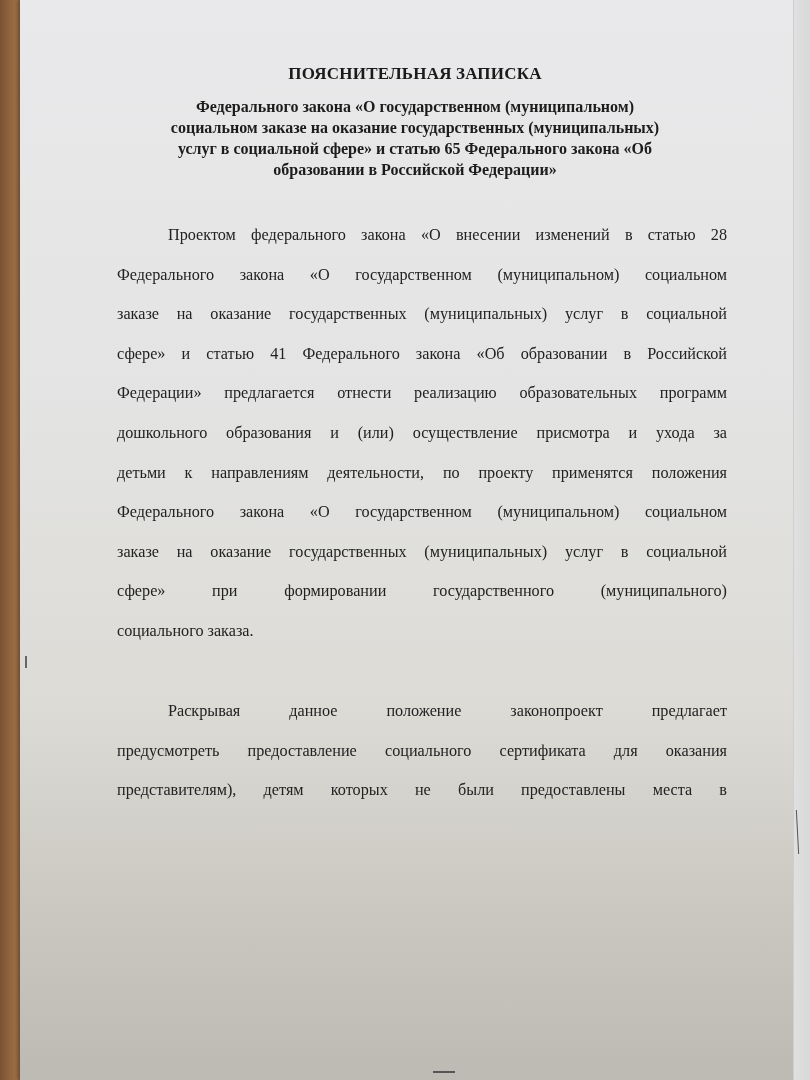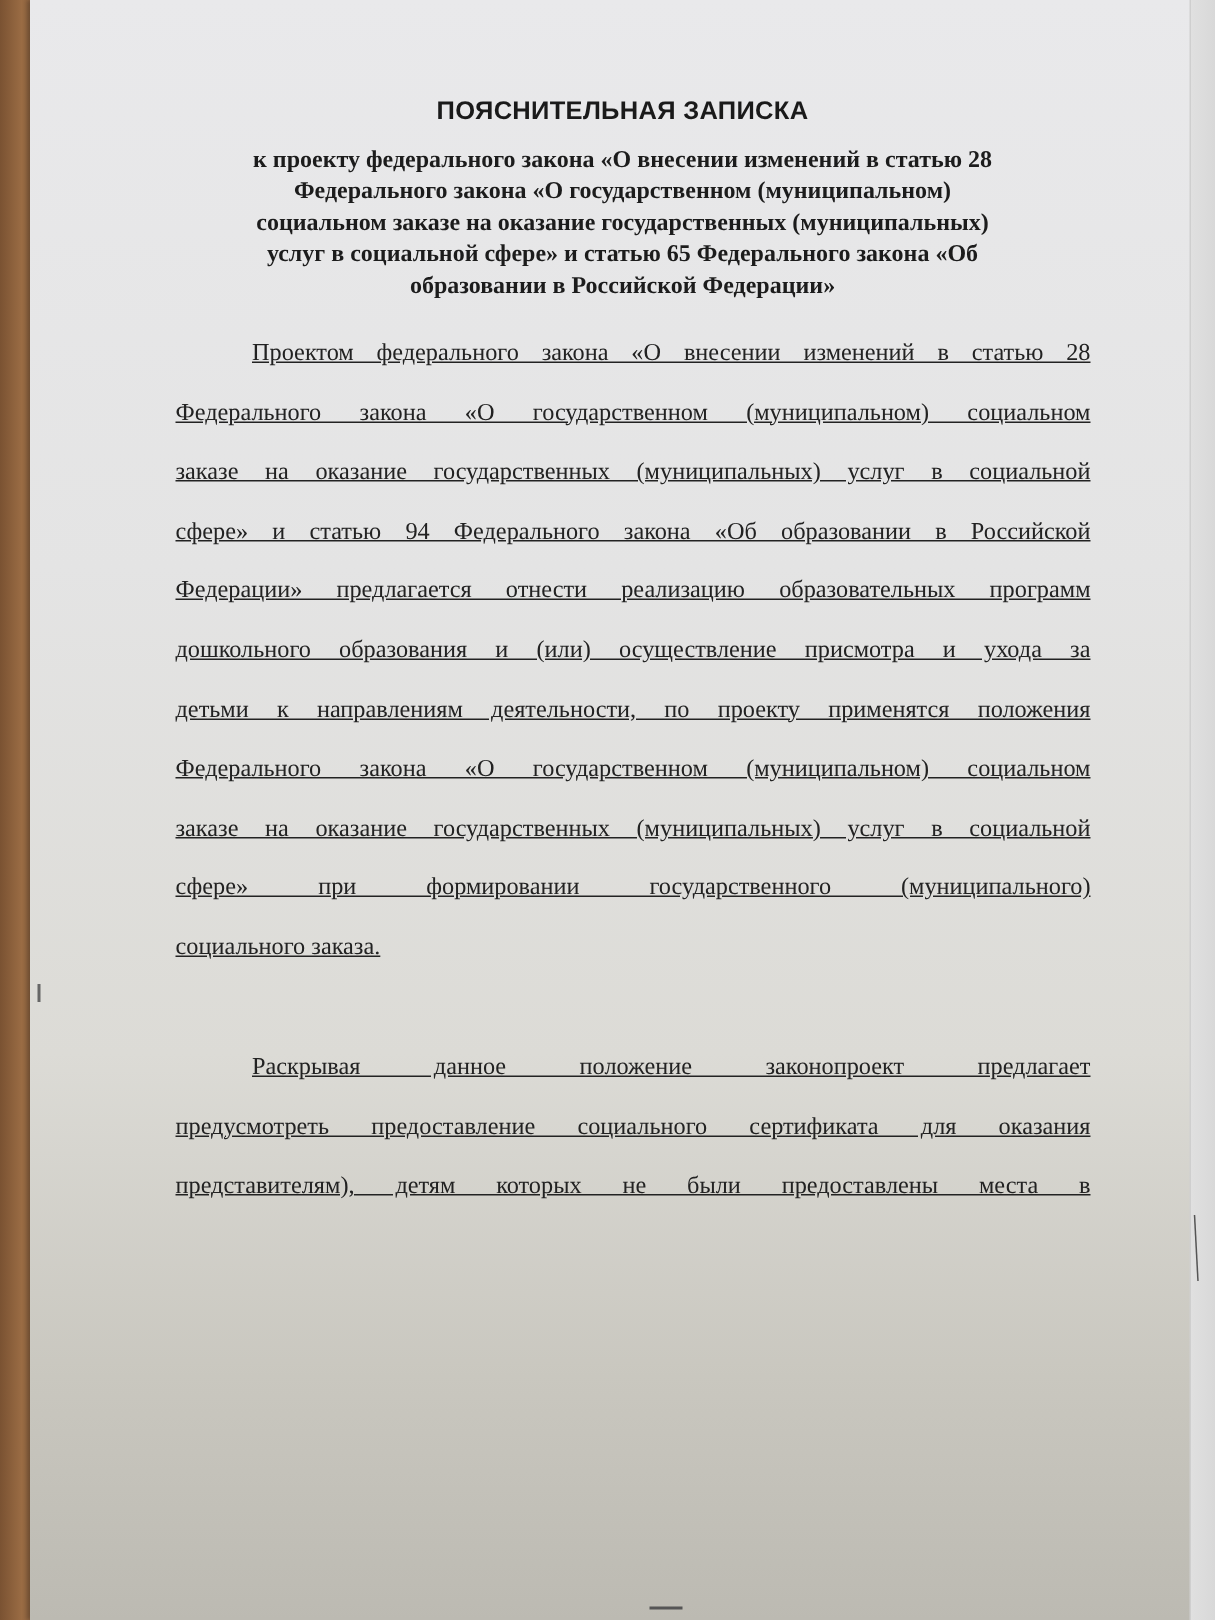--- a/index.html
+++ b/index.html
@@ -17,38 +17,38 @@
       box-shadow: -2px 0 3px rgba(0,0,0,0.25);
     }
     .page-edge {
       position: absolute; right: 0; top: 0; width: 16px; height: 1080px;
       background: linear-gradient(90deg, #e0e0e0, #d8d8d8);
       border-left: 1px solid #cfcfcf;
     }
     .title {
       position: absolute; left: 0; width: 790px; top: 64px;
       text-align: center;
-      font-family: Liberation Sans, sans-serif; font-weight: bold;
+      font-family: Liberation Serif, serif; font-weight: bold;
       font-size: 17px; color: #1a1a1a; letter-spacing: 0.2px;
     }
     .subtitle {
       position: absolute; left: 130px; width: 530px; top: 96px;
       text-align: center;
       font-family: "Liberation Serif", serif; font-weight: bold;
       font-size: 16px; line-height: 21px; color: #1c1c1c;
     }
     .body-text {
       position: absolute; left: 97px; width: 610px;
       font-family: "Liberation Serif", serif;
       font-size: 16.2px; line-height: 39.6px; color: #222;
       text-align: justify; text-align-last: justify;
     }
     .p1 { top: 216px; }
     .p2 { top: 692px; }
-    .line { display: block; white-space: nowrap; text-align: justify; text-align-last: justify; text-decoration: underline; }
+    .line { display: block; white-space: nowrap; text-align: justify; text-align-last: justify; }
     .line.indent { padding-left: 51px; }
     .line.last { text-align-last: left; }
     .mark-left {
       position: absolute; left: 25px; top: 656px; width: 2px; height: 12px; background: #666;
     }
     .mark-right {
       position: absolute; left: 797px; top: 810px; width: 1px; height: 44px; background: #555;
       transform: rotate(-3deg);
     }
     .mark-bottom {
@@ -59,32 +59,31 @@
 <body>
 
 <div class="wood"></div>
 
 <div class="page">
   <div class="page-edge"></div>
 
   <div class="title">ПОЯСНИТЕЛЬНАЯ ЗАПИСКА</div>
 
   <div class="subtitle">
-    <div>к проекту федерального закона «О внесении изменений в статью 28</div>
     <div>Федерального закона «О государственном (муниципальном)</div>
     <div>социальном заказе на оказание государственных (муниципальных)</div>
     <div>услуг в социальной сфере» и статью 65 Федерального закона «Об</div>
     <div>образовании в Российской Федерации»</div>
   </div>
 
   <div class="body-text p1">
     <span class="line indent">Проектом федерального закона «О внесении изменений в статью 28</span>
     <span class="line">Федерального закона «О государственном (муниципальном) социальном</span>
     <span class="line">заказе на оказание государственных (муниципальных) услуг в социальной</span>
-    <span class="line">сфере» и статью 94 Федерального закона «Об образовании в Российской</span>
+    <span class="line">сфере» и статью 41 Федерального закона «Об образовании в Российской</span>
     <span class="line">Федерации» предлагается отнести реализацию образовательных программ</span>
     <span class="line">дошкольного образования и (или) осуществление присмотра и ухода за</span>
     <span class="line">детьми к направлениям деятельности, по проекту применятся положения</span>
     <span class="line">Федерального закона «О государственном (муниципальном) социальном</span>
     <span class="line">заказе на оказание государственных (муниципальных) услуг в социальной</span>
     <span class="line">сфере» при формировании государственного (муниципального)</span>
     <span class="line last">социального заказа.</span>
   </div>
 
   <div class="body-text p2">

